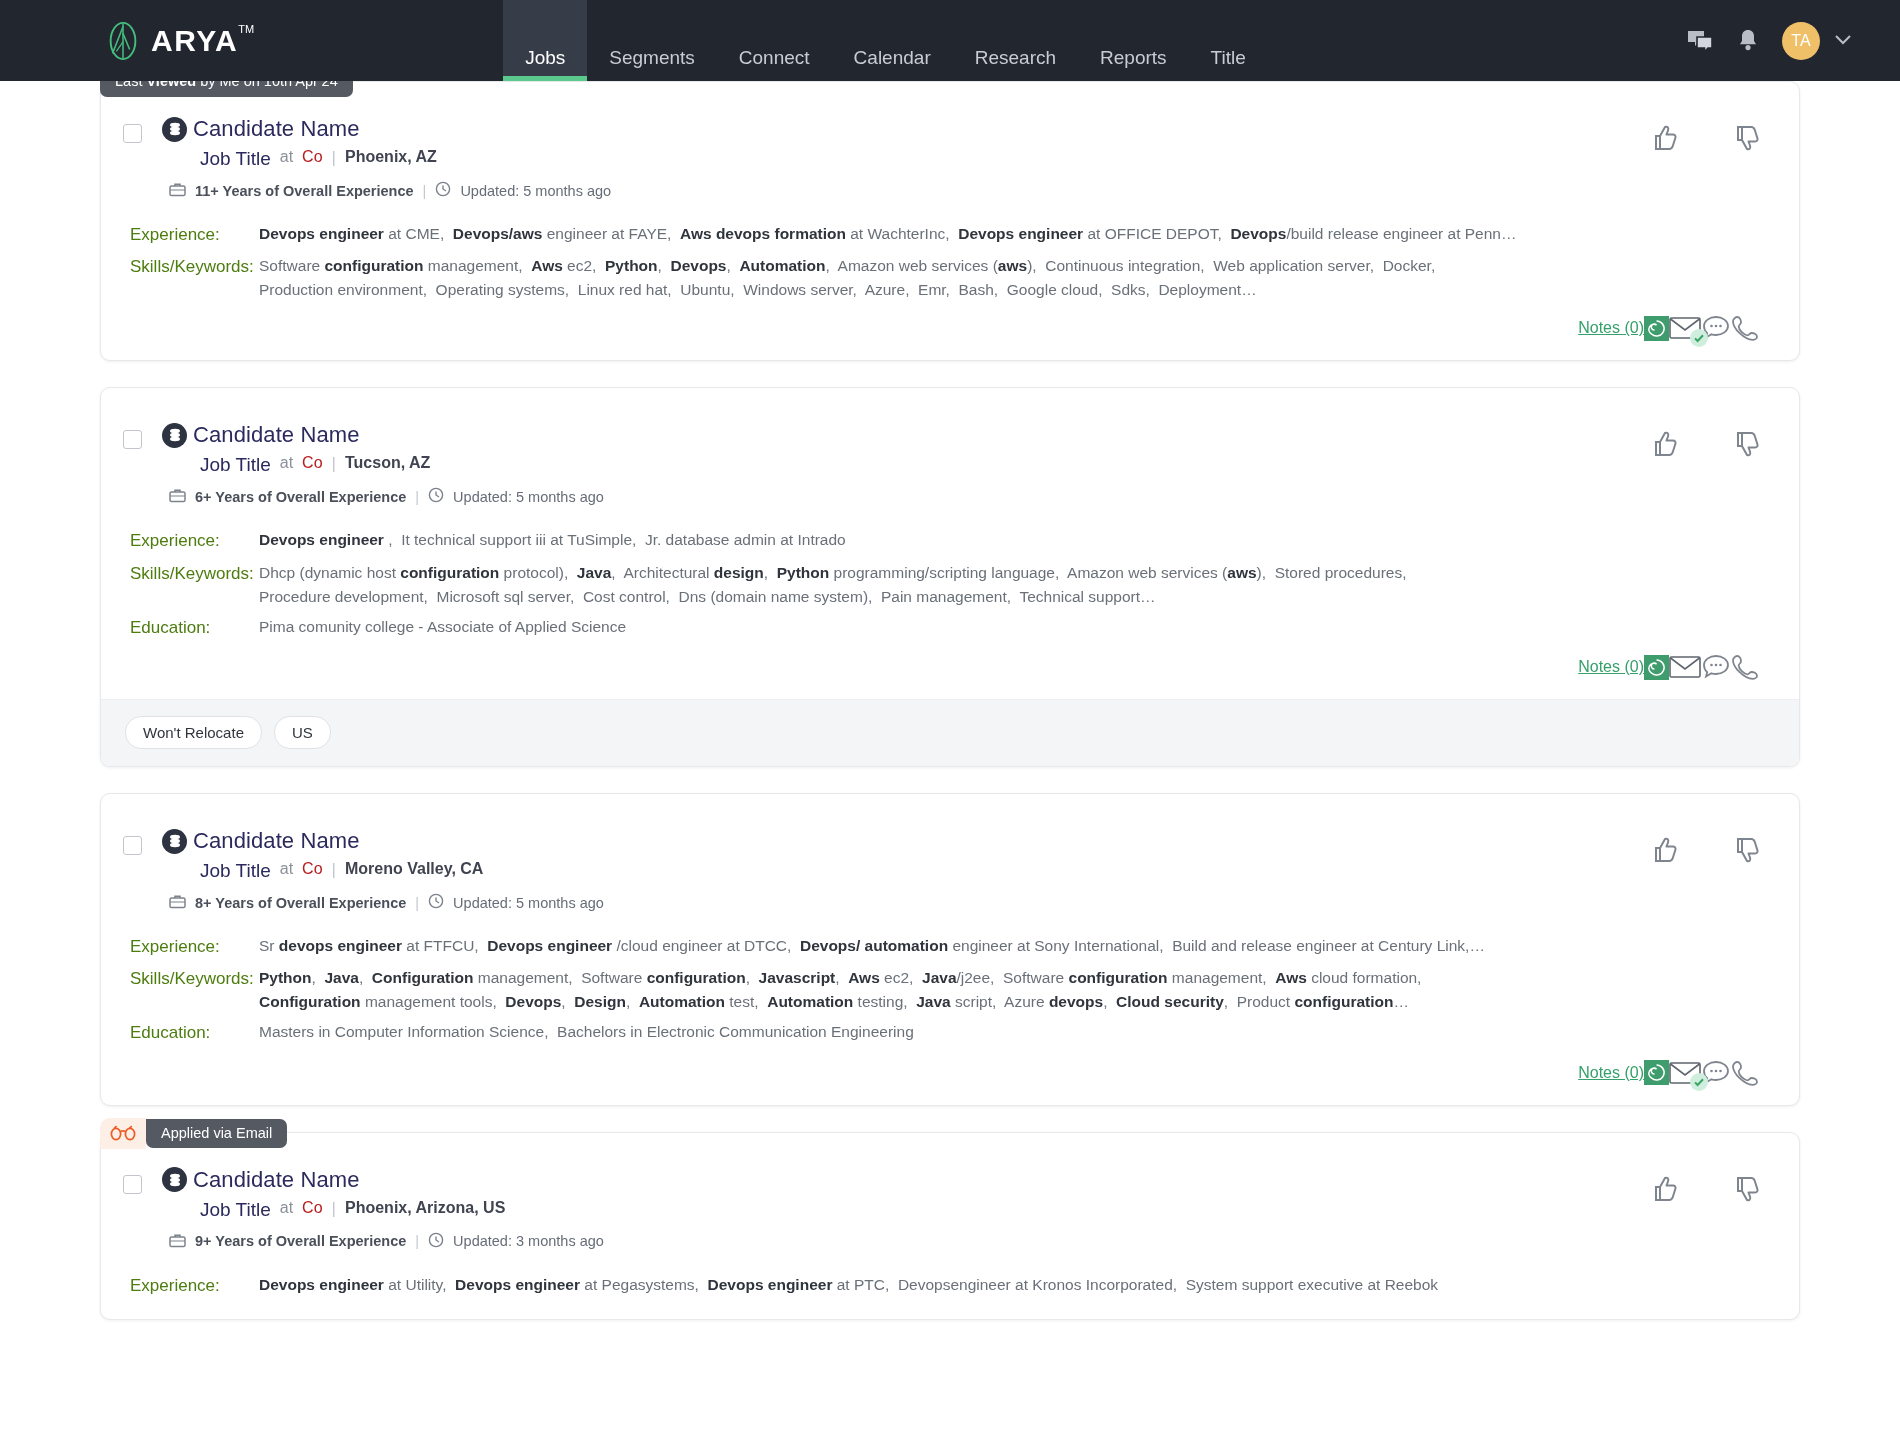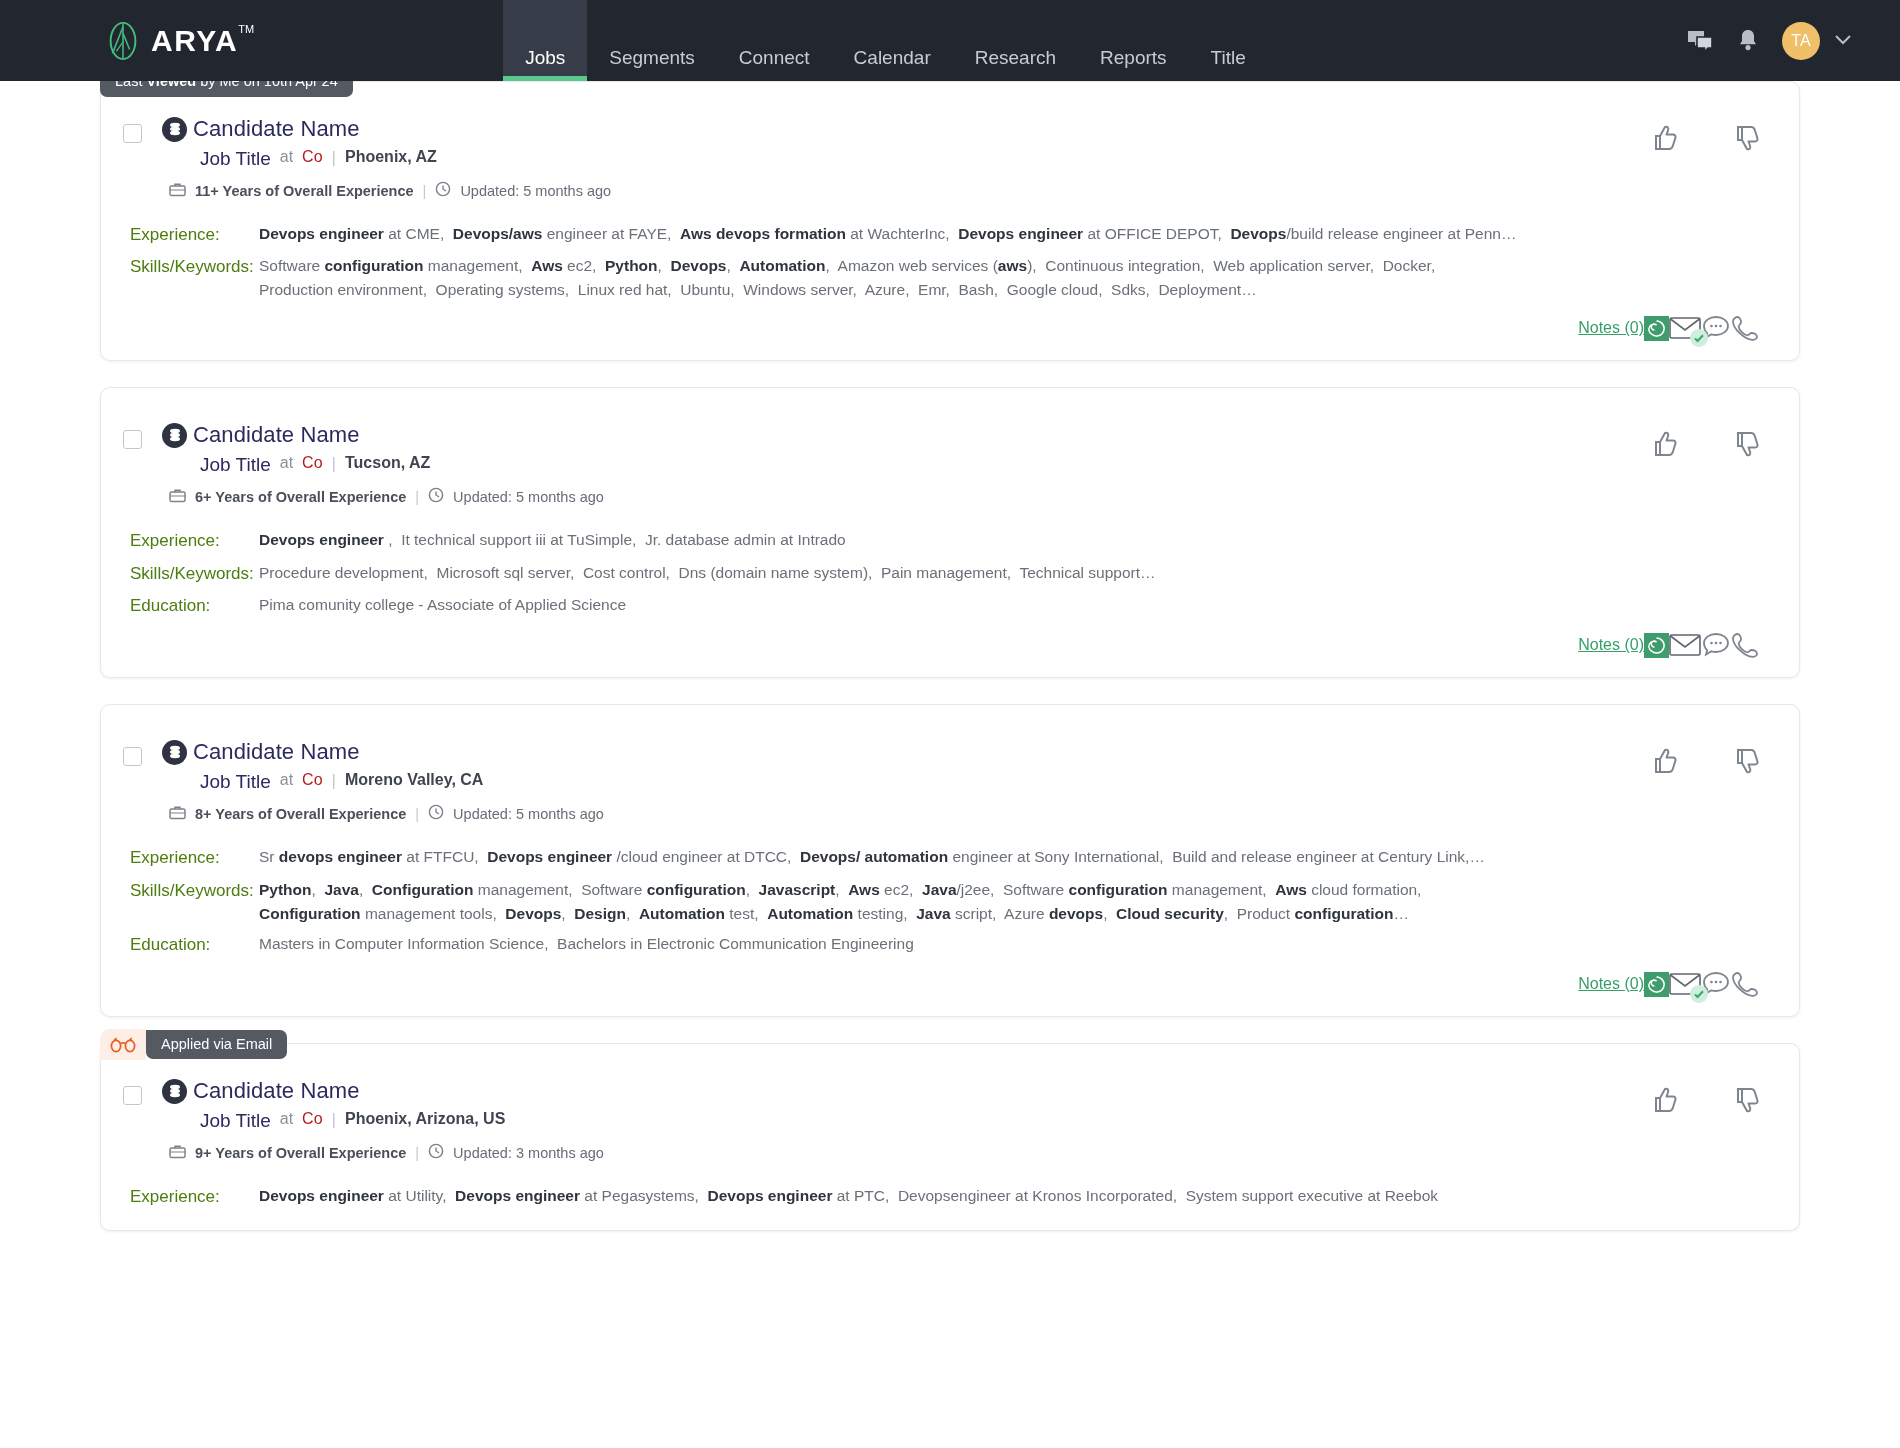--- a/index.html
+++ b/index.html
@@ -512,20 +512,21 @@
         <div class="details">
           <div class="drow">
             <div class="dlabel">Experience:</div>
             <div class="dval">
                 <span class="nowrapline"><b>Devops engineer</b> ,&nbsp; It technical support iii at TuSimple,&nbsp; Jr. database admin at Intrado</span>
               </div>
           </div>
           <div class="drow">
             <div class="dlabel">Skills/Keywords:</div>
             <div class="dval">
+              <span class="nowrapline">Dhcp (dynamic host <b>configuration</b> protocol),&nbsp; <b>Java</b>,&nbsp; Architectural <b>design</b>,&nbsp; <b>Python</b> programming/scripting language,&nbsp; Amazon web services (<b>aws</b>),&nbsp; Stored procedures,</span>
               <span class="nowrapline">Procedure development,&nbsp; Microsoft sql server,&nbsp; Cost control,&nbsp; Dns (domain name system),&nbsp; Pain management,&nbsp; Technical support…</span>
             </div>
           </div>
           <div class="drow">
             <div class="dlabel">Education:</div>
             <div class="dval">
                 <span class="nowrapline">Pima comunity college - Associate of Applied Science</span>
               </div>
           </div>
         </div>
@@ -552,20 +553,24 @@
                 <circle cx="15" cy="12" r="1.3" fill="#7f858e"></circle>
                 <circle cx="19.5" cy="12" r="1.3" fill="#7f858e"></circle>
               </svg>
           </span>
           <span class="ico-btn">
             <svg width="28" height="28" viewBox="0 0 28 28">
                 <path d="M6 3 c3 0 4 3.5 4 5.5 c0 1.6 -2.3 2.4 -2.3 4 c0 3.4 5.4 8.8 8.8 8.8 c1.6 0 2.4 -2.3 4 -2.3 c2 0 5.5 1 5.5 4 c0 1.6 -2.4 2.8 -4.4 2.8 C13.4 25.8 2 14.4 2 7.4 C2 5.4 4.4 3 6 3 z" fill="none" stroke="#7f858e" stroke-width="1.8"></path>
               </svg>
           </span>
         </div>
+      </div>
+      <div class="tags-bar">
+        <span class="tag">Won't Relocate</span>
+        <span class="tag">US</span>
       </div>
     </div>
   </div>
 
   <div class="card-wrap">
     <div class="card clipped">
       <div class="card-body">
         <div class="row-top">
           <div class="chk"></div>
           <div class="ident">

